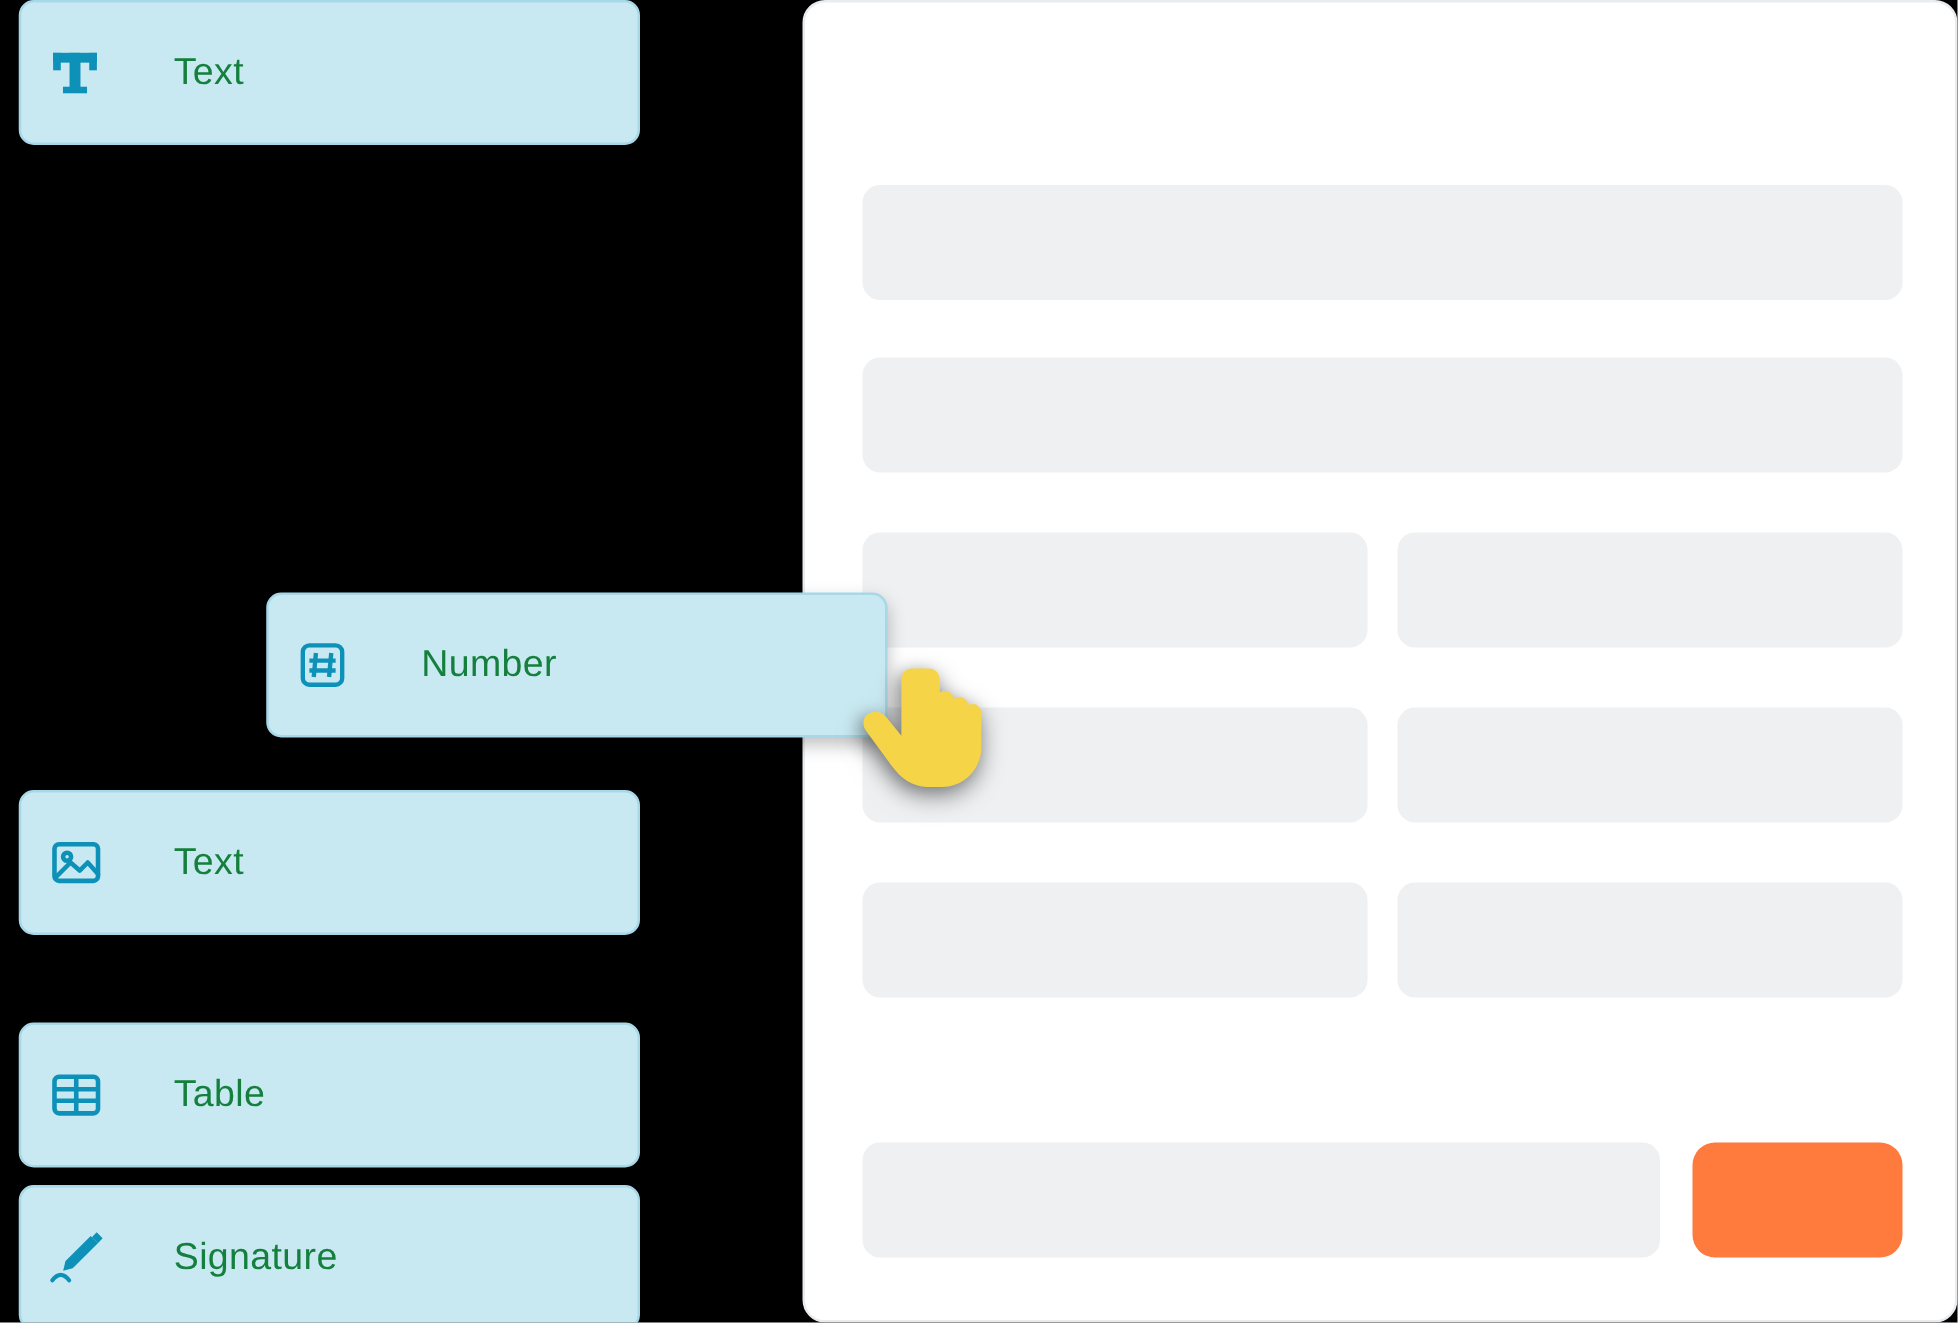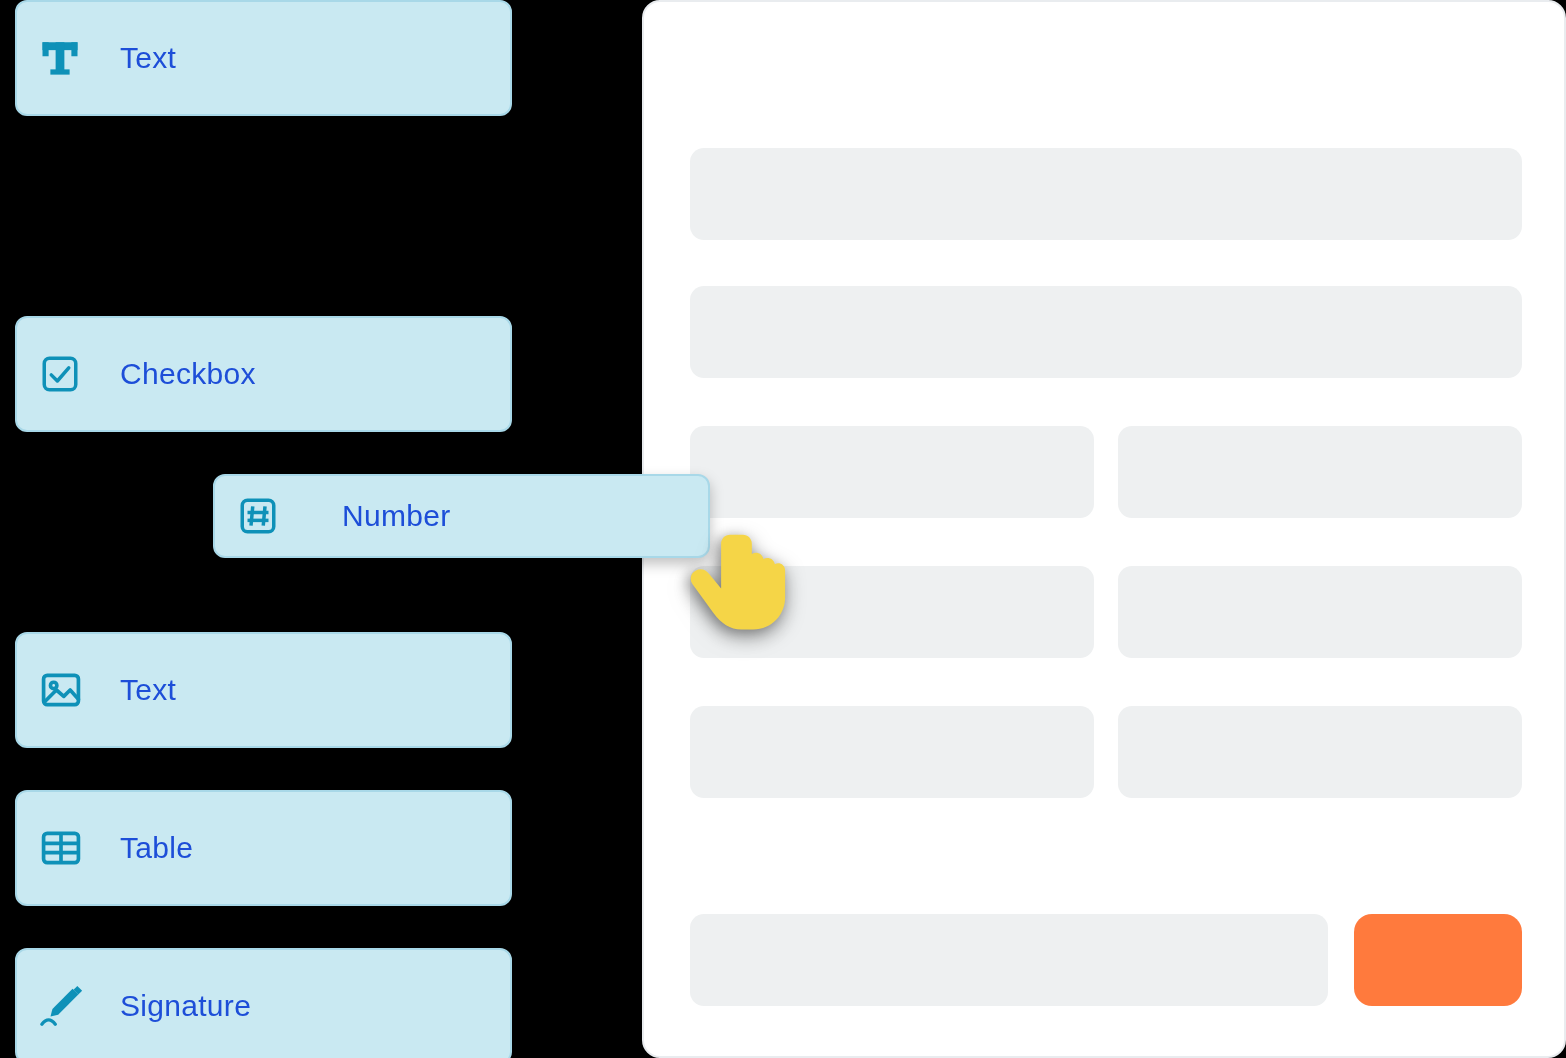--- a/index.html
+++ b/index.html
@@ -27,35 +27,34 @@
       border: 2px solid #a8d8e8;
       border-radius: 12px;
       display: flex;
       align-items: center;
       padding-left: 22px;
       cursor: grab;
     }
     .palette-item.dragging {
       left: 213px;
       width: 497px;
-      height: 84px;
+      height: 116px;
       box-shadow: 0 6px 14px rgba(0,0,0,0.25);
       z-index: 5;
       cursor: grabbing;
-      gap: 24px;
     }
     .palette-item .icon-slot {
       width: 60px;
       display: flex;
       align-items: center;
       justify-content: flex-start;
     }
     .palette-item .label {
-      margin-left: 21px;
-      color: #1d4ed8;
+      margin-left: 40px;
+      color: #15803d;
       font-size: 30px;
       font-weight: 400;
       letter-spacing: 0.3px;
     }
     .form-canvas {
       position: absolute;
       left: 642px;
       top: 0;
       width: 924px;
       height: 1058px;
@@ -127,29 +126,20 @@
             <rect x="37" y="6" width="7" height="16"></rect>
             <rect x="19" y="6" width="10" height="36"></rect>
             <rect x="13" y="37" width="22" height="6"></rect>
           </g>
         </svg>
     </span>
     <span class="label">Text</span>
   </div>
 
 
-  <div class="palette-item" style="top:316px">
-    <span class="icon-slot">
-      <svg width="42" height="42" viewBox="0 0 48 48" class="svg-icon" stroke-width="4">
-          <rect x="6" y="6" width="36" height="36" rx="6"></rect>
-          <polyline points="14,25 21,32 34,17" stroke-linecap="round" stroke-linejoin="round"></polyline>
-        </svg>
-    </span>
-    <span class="label">Checkbox</span>
-  </div>
 
   <div class="palette-item dragging" style="top:474px">
     <span class="icon-slot">
       <svg width="42" height="42" viewBox="0 0 48 48" class="svg-icon" stroke-width="4">
           <rect x="6" y="6" width="36" height="36" rx="6"></rect>
           <line x1="18" y1="13" x2="16" y2="35"></line>
           <line x1="32" y1="13" x2="30" y2="35"></line>
           <line x1="12" y1="20" x2="36" y2="20"></line>
           <line x1="12" y1="29" x2="36" y2="29"></line>
         </svg>
@@ -161,21 +151,21 @@
     <span class="icon-slot">
       <svg width="44" height="44" viewBox="0 0 48 48" class="svg-icon" stroke-width="4">
           <rect x="5" y="8" width="38" height="32" rx="4"></rect>
           <circle cx="16" cy="19" r="3.5"></circle>
           <polyline points="7,36 19,24 27,31 34,24 43,34" stroke-linejoin="round" stroke-linecap="round"></polyline>
         </svg>
     </span>
     <span class="label">Text</span>
   </div>
 
-  <div class="palette-item" style="top:790px">
+  <div class="palette-item" style="top:818px">
     <span class="icon-slot">
       <svg width="44" height="44" viewBox="0 0 48 48" class="svg-icon" stroke-width="4">
           <rect x="5" y="8" width="38" height="32" rx="4"></rect>
           <line x1="5" y1="19" x2="43" y2="19"></line>
           <line x1="5" y1="29" x2="43" y2="29"></line>
           <line x1="24" y1="8" x2="24" y2="40"></line>
         </svg>
     </span>
     <span class="label">Table</span>
   </div>

